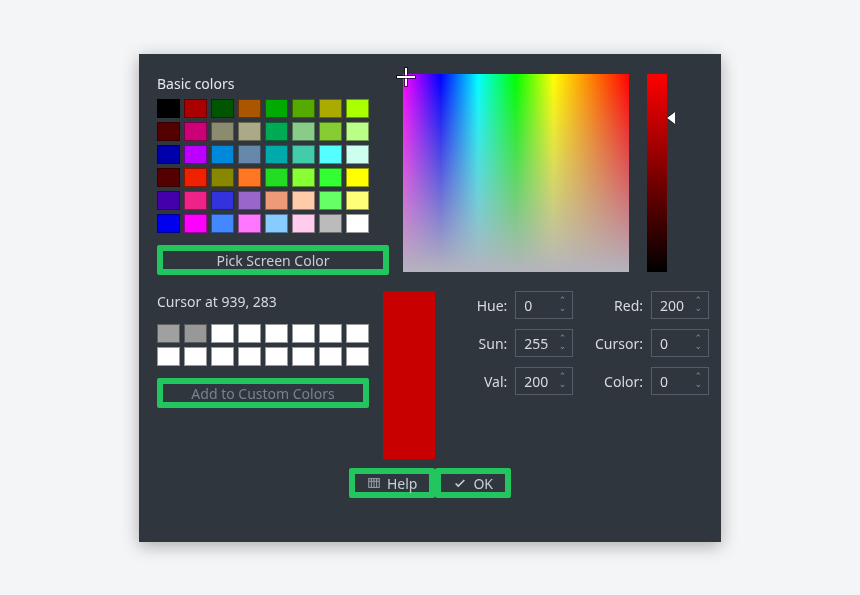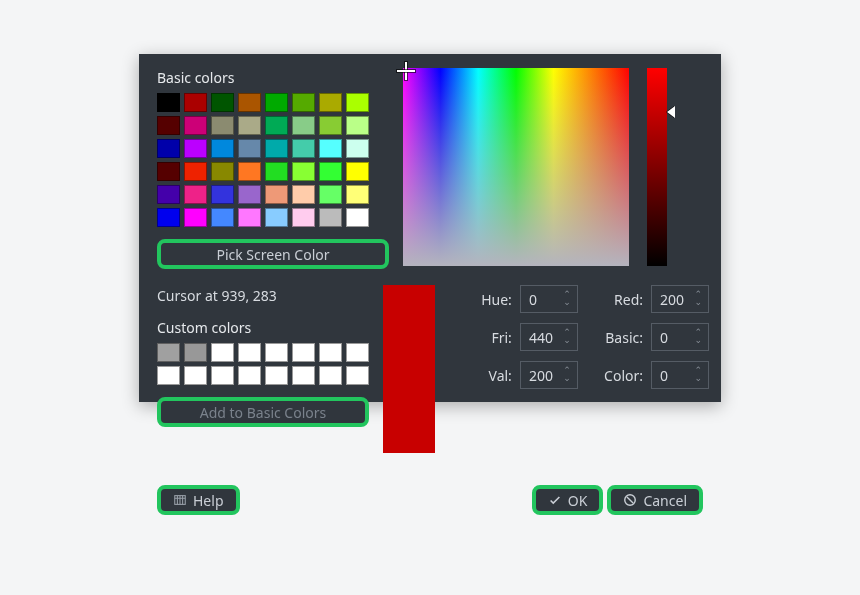--- a/index.html
+++ b/index.html
@@ -1,24 +1,24 @@
 <!DOCTYPE html>
 <html><head>
 <meta charset="utf-8">
 <style>
   * { box-sizing: border-box; margin: 0; padding: 0; font-family: -apple-system, "Segoe UI", "Noto Sans", sans-serif; }
   body { background: #f4f5f6; width: 860px; height: 595px; position: relative; }
   .dialog {
     position: absolute;
     left: 139px; top: 54px;
-    width: 582px; height: 348px;
+    width: 582px; height: 488px;
     background: #30363d;
     color: #d7dbe0;
     box-shadow: 0 4px 16px rgba(0,0,0,0.3);
-    padding: 14px 18px;
+    padding: 20px 18px;
   }
 
   .top-row { display: flex; gap: 14px; }
   .left-col { width: 232px; }
   .right-col { flex: 1; display:flex; gap:18px; }
 
   .label { font-size: 14px; color: #e6e9ec; margin-bottom: 6px; }
 
   .basic-grid {
     display: grid;
@@ -26,25 +26,25 @@
     grid-auto-rows: 19px;
     gap: 4px;
   }
   .swatch { width: 23px; height: 19px; border: 1px solid rgba(0,0,0,0.4); }
 
   .btn {
     display: inline-flex; align-items: center; justify-content: center;
     gap: 6px;
     height: 30px;
     padding: 0 12px;
-    border: 4px solid #22c55e;
+    border: 6px solid #22c55e;
     background: #30363d;
     color: #c9ced5;
     font-size: 14px;
-    border-radius: 8px;
+    border-radius: 2px;
   }
   .btn.wide{ width: 100%; }
   .btn.disabled { color: #7a828c; }
 
   .status { font-size: 14px; line-height: 1.5; margin-top: 16px; }
 
   .custom-grid {
     display: grid;
     grid-template-columns: repeat(8, 23px);
     grid-auto-rows: 19px;
@@ -88,21 +88,21 @@
   }
   .spin .arrows{display:flex;flex-direction:column;line-height:5px;font-size:9px;color:#888f98;}
   .spin .arrows span{height:8px;}
 
   .html-row{display:flex;align-items:center;gap:8px;margin-top:14px;font-size:14px;}
   .text-input{
     border:1px solid #555c65; height:28px; width:148px; padding:0 8px;
     background:#30363d; color:#d7dbe0; font-size:14px;
   }
 
-  .bottom-bar{display:flex;justify-content:space-between;align-items:center;margin-top:32px;}
+  .bottom-bar{display:flex;justify-content:center;align-items:center;margin-top:9px;}
   .right-btns{display:flex;gap:4px;}
 
   .icon{width:14px;height:14px;display:inline-block;}
 </style>
 </head>
 <body>
 
 <div class="dialog">
 
   <div class="top-row">
@@ -174,42 +174,41 @@
     </div>
   </div>
 
   <div style="display:flex;">
     <div style="width:232px;">
       <div class="status">
         <span>Cursor at 939, 283</span><br>
       </div>
 
       <div style="height:12px"></div>
-      <div class="label">Custom colors</div>
       <div class="custom-grid" id="custom-grid">
           <div class="swatch" style="background: rgb(160, 160, 160);"></div>
           <div class="swatch" style="background: rgb(152, 152, 152);"></div>
           <div class="swatch" style="background: rgb(255, 255, 255);"></div>
           <div class="swatch" style="background: rgb(255, 255, 255);"></div>
           <div class="swatch" style="background: rgb(255, 255, 255);"></div>
           <div class="swatch" style="background: rgb(255, 255, 255);"></div>
           <div class="swatch" style="background: rgb(255, 255, 255);"></div>
           <div class="swatch" style="background: rgb(255, 255, 255);"></div>
           <div class="swatch" style="background: rgb(255, 255, 255);"></div>
           <div class="swatch" style="background: rgb(255, 255, 255);"></div>
           <div class="swatch" style="background: rgb(255, 255, 255);"></div>
           <div class="swatch" style="background: rgb(255, 255, 255);"></div>
           <div class="swatch" style="background: rgb(255, 255, 255);"></div>
           <div class="swatch" style="background: rgb(255, 255, 255);"></div>
           <div class="swatch" style="background: rgb(255, 255, 255);"></div>
           <div class="swatch" style="background: rgb(255, 255, 255);"></div>
         </div>
 
       <div style="height:12px"></div>
-      <button class="btn wide disabled">Add to Basic Colors</button>
+      <button class="btn wide disabled">Add to Custom Colors</button>
     </div>
 
     <div class="lower-row" style="margin-left:14px;">
       <div class="preview" id="preview" style="background: rgb(200, 0, 0);"></div>
 
       <div class="inputs">
         <div class="input-grid">
           <span class="lbl">Hue:</span>
           <div class="spin">
               <span>0</span>
@@ -220,29 +219,29 @@
             </div>
           <span class="lbl">Red:</span>
           <div class="spin">
               <span>200</span>
               <span class="arrows">
                 <span>⌃</span>
                 <span>⌄</span>
               </span>
             </div>
 
-          <span class="lbl">Fri:</span>
-          <div class="spin">
-              <span>440</span>
-              <span class="arrows">
-                <span>⌃</span>
-                <span>⌄</span>
-              </span>
-            </div>
-          <span class="lbl">Basic:</span>
+          <span class="lbl">Sun:</span>
+          <div class="spin">
+              <span>255</span>
+              <span class="arrows">
+                <span>⌃</span>
+                <span>⌄</span>
+              </span>
+            </div>
+          <span class="lbl">Cursor:</span>
           <div class="spin">
               <span>0</span>
               <span class="arrows">
                 <span>⌃</span>
                 <span>⌄</span>
               </span>
             </div>
 
           <span class="lbl">Val:</span>
           <div class="spin">
@@ -274,23 +273,16 @@
         </svg>
       <span>Help</span>
     </button>
     <div class="right-btns">
       <button class="btn">
         <svg class="icon" viewBox="0 0 16 16" fill="none" stroke="#c9ced5" stroke-width="1.8">
             <path d="M3 8.5l3 3 7-7"></path>
           </svg>
         <span>OK</span>
       </button>
-      <button class="btn">
-        <svg class="icon" viewBox="0 0 16 16" fill="none" stroke="#c9ced5" stroke-width="1.6">
-            <circle cx="8" cy="8" r="6"></circle>
-            <path d="M4.5 4.5l7 7"></path>
-          </svg>
-        <span>Cancel</span>
-      </button>
     </div>
   </div>
 
 </div>
 
 </body></html>

